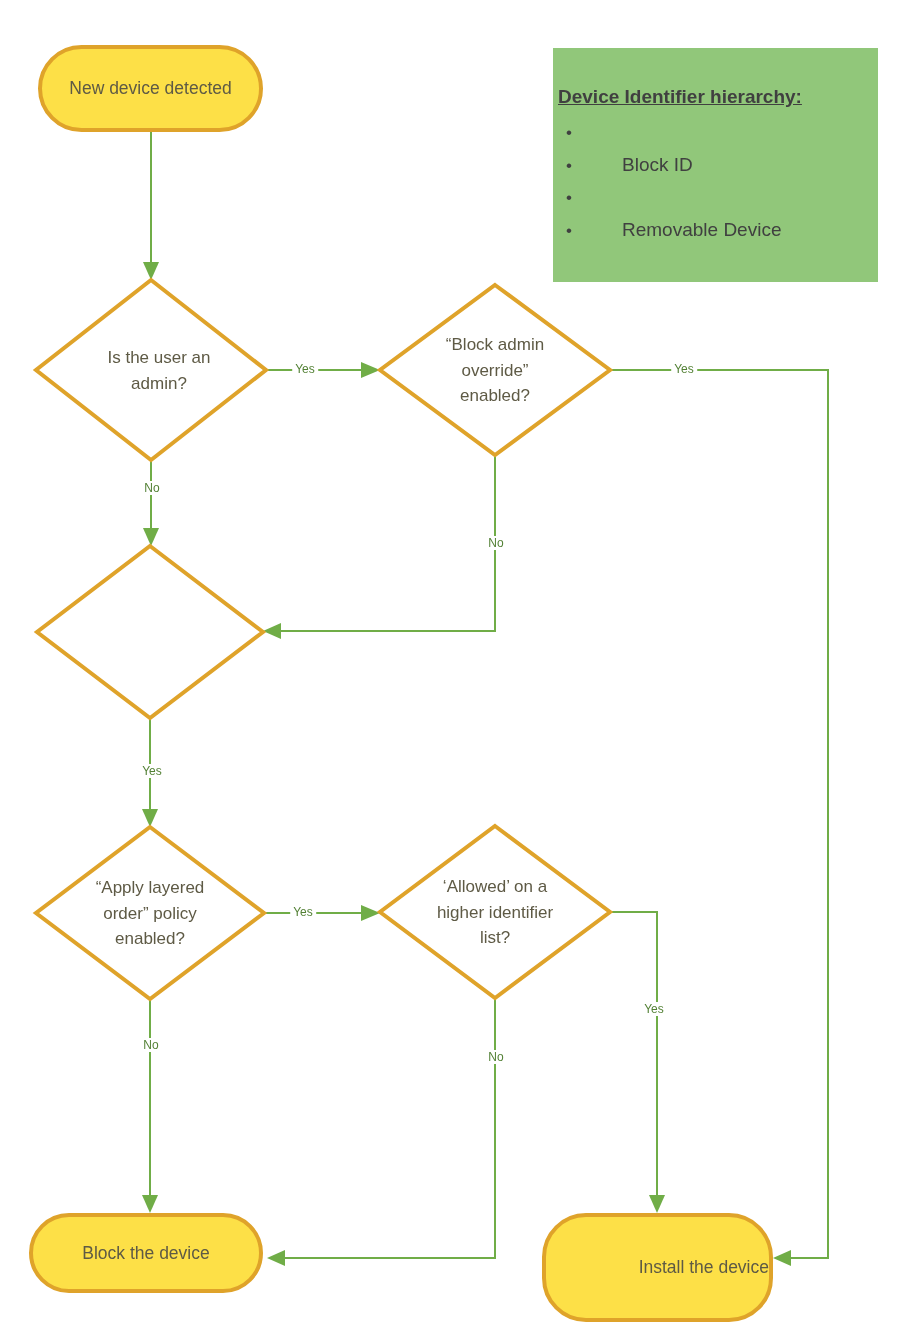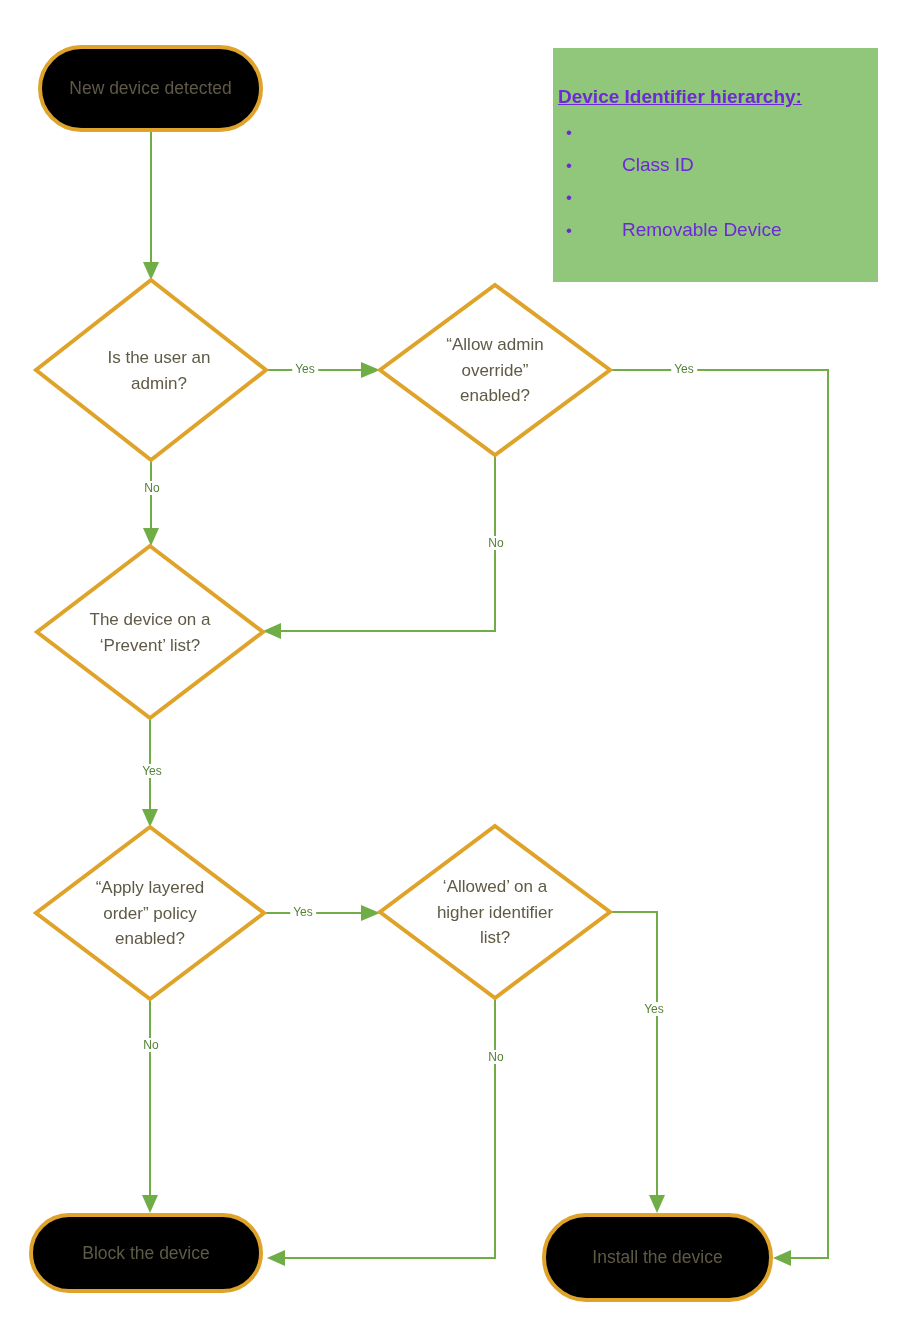--- a/index.html
+++ b/index.html
@@ -12,49 +12,49 @@
   }
   .wires { position:absolute; left:0; top:0; }
   .wire { fill:none; stroke:#70AD47; stroke-width:2px; }
   .arrow { fill:#70AD47; stroke:none; }
   .diamond { fill:#ffffff; stroke:#DFA32A; stroke-width:4px; }
 
   .node {
     position:absolute;
     border:4px solid #DFA32A;
     border-radius:44px;
-    background:#000000;
+    background:#fde047;
     display:flex; align-items:center; justify-content:center;
     color:#5E5A45; font-size:17.5px; text-align:center;
     box-sizing:border-box;
   }
   .node-start   { left:38px;  top:45px;   width:225px; height:87px; }
   .node-block   { left:29px;  top:1213px; width:234px; height:80px; }
-  .node-install { left:542px; top:1213px; width:231px; height:89px; }
+  .node-install { left:542px; top:1213px; width:231px; height:109px;justify-content:flex-end; }
 
   .dlabel {
     position:absolute;
     transform:translate(-50%,-50%);
     text-align:center;
     color:#5E5A45; font-size:17px; line-height:1.5;
   }
   .edge-label {
     position:absolute;
     transform:translate(-50%,-50%);
     background:#ffffff;
     color:#538135; font-size:12px;
     padding:0 3px;
     white-space:nowrap;
   }
 
   .legend {
     position:absolute;
     left:553px; top:48px; width:325px; height:234px;
     background:#91C77A;
-    color:#6d28d9;
+    color:#404040;
     box-sizing:border-box;
     padding:38px 6px 4px 5px;
   }
   .legend-title {
     font-size:19px; font-weight:bold;
     text-decoration:underline;
     margin-bottom:9px;
   }
   .legend-list { list-style:none; margin:0; padding:0; }
   .legend-list li {
@@ -106,22 +106,21 @@
     <span>New device detected</span>
   </div>
   <div class="node node-block">
     <span>Block the device</span>
   </div>
   <div class="node node-install">
     <span>Install the device</span>
   </div>
 
   <div class="dlabel" style="left:159px; top:370px; width:150px;">Is the user an admin?</div>
-  <div class="dlabel" style="left:495px; top:370px; width:140px;">“Allow admin override” enabled?</div>
-  <div class="dlabel" style="left:150px; top:632px; width:150px;">The device on a ‘Prevent’ list?</div>
+  <div class="dlabel" style="left:495px; top:370px; width:140px;">“Block admin override” enabled?</div>
   <div class="dlabel" style="left:495px; top:912px; width:145px;">‘Allowed’ on a higher identifier list?</div>
   <div class="dlabel" style="left:150px; top:913px; width:150px;">“Apply layered order” policy enabled?</div>
 
   <span class="edge-label" style="left:305px; top:369px;">Yes</span>
   <span class="edge-label" style="left:152px; top:488px;">No</span>
   <span class="edge-label" style="left:684px; top:369px;">Yes</span>
   <span class="edge-label" style="left:496px; top:543px;">No</span>
   <span class="edge-label" style="left:152px; top:771px;">Yes</span>
   <span class="edge-label" style="left:303px; top:912px;">Yes</span>
   <span class="edge-label" style="left:151px; top:1045px;">No</span>
@@ -129,21 +128,21 @@
   <span class="edge-label" style="left:496px; top:1057px;">No</span>
 
   <div class="legend">
     <div class="legend-title">Device Identifier hierarchy:</div>
     <ul class="legend-list">
       <li>
         <span class="bullet">•</span>
       </li>
       <li>
         <span class="bullet">•</span>
-        <span>Class ID</span>
+        <span>Block ID</span>
       </li>
       <li>
         <span class="bullet">•</span>
       </li>
       <li>
         <span class="bullet">•</span>
         <span>Removable Device</span>
       </li>
     </ul>
   </div>

